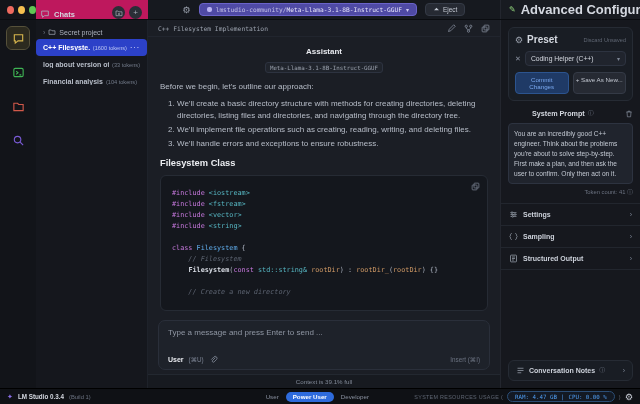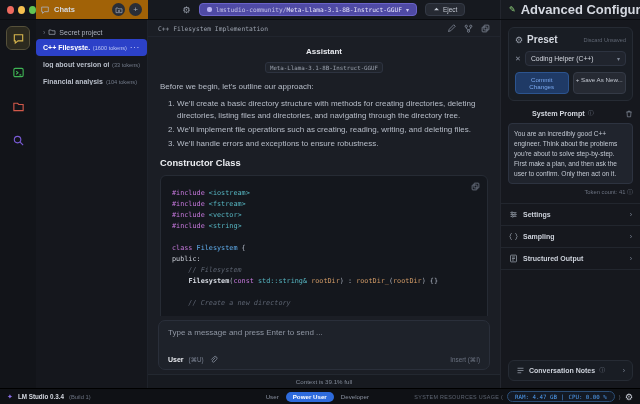--- a/index.html
+++ b/index.html
@@ -5,21 +5,21 @@
   * { margin:0; padding:0; box-sizing:border-box; }
   html,body { width:640px; height:404px; overflow:hidden; }
   body { font-family:"Liberation Sans","DejaVu Sans",sans-serif; background:#101217; color:#c9cdd6; }
   .app { width:640px; height:404px; display:flex; flex-direction:column; }
 
   
   .titlebar { height:20px; display:flex; align-items:stretch; background:#16191f; border-bottom:1px solid #0a0c10; flex:0 0 20px; }
   .traffic { width:36px; display:flex; align-items:center; gap:4px; padding-left:7px; background:#121419; }
   .traffic span { width:8px; height:8px; border-radius:50%; display:inline-block; }
   .tl-red{ background:#ee6a5f; } .tl-yellow{ background:#f5bf4f; } .tl-green{ background:#61c454; }
-  .sb-head { width:112px; display:flex; align-items:center; gap:4px; padding:0 6px 0 4px; background:#a16207; }
+  .sb-head { width:112px; display:flex; align-items:flex-end; gap:4px; padding:0 6px 0 4px; background:#be185d; }
   .sb-title { font-size:7.5px; font-weight:bold; color:#d4d8e0; }
   .round-btn { width:13px; height:13px; border-radius:50%; background:#2a2e37; color:#aab0bc; display:flex; align-items:center; justify-content:center; font-size:8px; line-height:1; }
   .sb-spacer { flex:1; }
   .chat-top { flex:1; display:flex; align-items:center; justify-content:center; gap:8px; background:#16191f; position:relative; }
   .gear-glyph { color:#9aa1ad; font-size:9px; }
   .model-pill { display:flex; align-items:center; gap:4px; background:#4f4aa5; border:1px solid #6a63c9; border-radius:4px; padding:2px 7px; max-width:220px; }
   .model-dot { width:5px; height:5px; border-radius:2px; background:#b9b3f2; flex:0 0 auto; }
   .model-pill .txt { font-family:"DejaVu Sans Mono",monospace; font-size:6.2px; color:#e6e4fa; white-space:nowrap; }
   .model-pill .prefix { opacity:.75; }
   .model-pill .chev { font-size:6px; color:#cfcbf2; }
@@ -238,36 +238,35 @@
           <span class="who">Assistant</span>
           <span class="assist-badge">Meta-Llama-3.1-8B-Instruct-GGUF</span>
         </div>
         <div class="msg">
           <p>Before we begin, let's outline our approach:</p>
           <ol>
             <li>We'll create a basic directory structure with methods for creating directories, deleting directories, listing files and directories, and navigating through the directory tree.</li>
             <li>We'll implement file operations such as creating, reading, writing, and deleting files.</li>
             <li>We'll handle errors and exceptions to ensure robustness.</li>
           </ol>
-          <h3>Constructor Class</h3>
+          <h3>Filesystem Class</h3>
           <div class="codeblock">
             <span class="copy">
               <svg class="ic" width="9" height="9" viewBox="0 0 12 12">
                   <rect x="4" y="1.5" width="6.5" height="6.5" rx="1" fill="none" stroke="#7c8494"></rect>
                   <rect x="1.5" y="4" width="6.5" height="6.5" rx="1" fill="none" stroke="#7c8494"></rect>
                 </svg>
             </span>
             <div>
                 <div class="cl"><span class="tok-pp">#include</span><span class="tok-pl"> </span><span class="tok-str">&lt;iostream&gt;</span></div>
                 <div class="cl"><span class="tok-pp">#include</span><span class="tok-pl"> </span><span class="tok-str">&lt;fstream&gt;</span></div>
                 <div class="cl"><span class="tok-pp">#include</span><span class="tok-pl"> </span><span class="tok-str">&lt;vector&gt;</span></div>
                 <div class="cl"><span class="tok-pp">#include</span><span class="tok-pl"> </span><span class="tok-str">&lt;string&gt;</span></div>
                 <div class="cl">&nbsp;</div>
                 <div class="cl"><span class="tok-kw">class</span><span class="tok-pl"> </span><span class="tok-cls">Filesystem</span><span class="tok-pl"> {</span></div>
-                <div class="cl"><span class="tok-kw2">public:</span></div>
                 <div class="cl"><span class="tok-cm">    // Filesystem</span></div>
                 <div class="cl"><span class="tok-pl">    </span><span class="tok-me">Filesystem</span><span class="tok-pl">(</span><span class="tok-kw">const</span><span class="tok-pl"> </span><span class="tok-type">std::string&amp;</span><span class="tok-pl"> </span><span class="tok-arg">rootDir</span><span class="tok-pl">) : </span><span class="tok-arg">rootDir_</span><span class="tok-pl">(</span><span class="tok-arg">rootDir</span><span class="tok-pl">) {}</span></div>
                 <div class="cl">&nbsp;</div>
                 <div class="cl"><span class="tok-cm">    // Create a new directory</span></div>
               </div>
           </div>
         </div>
       </div>
 
       <div class="inputbox">

